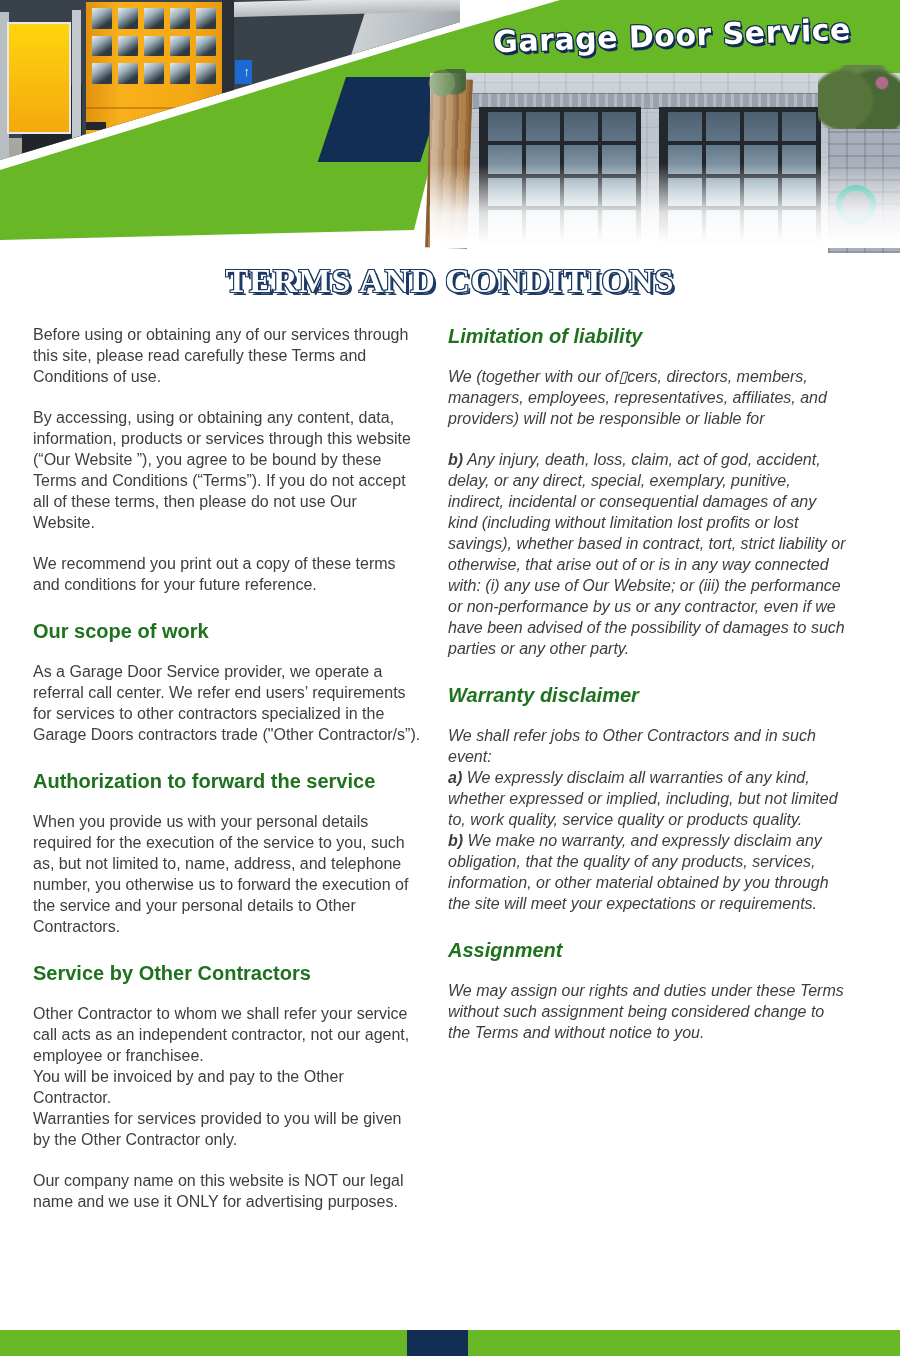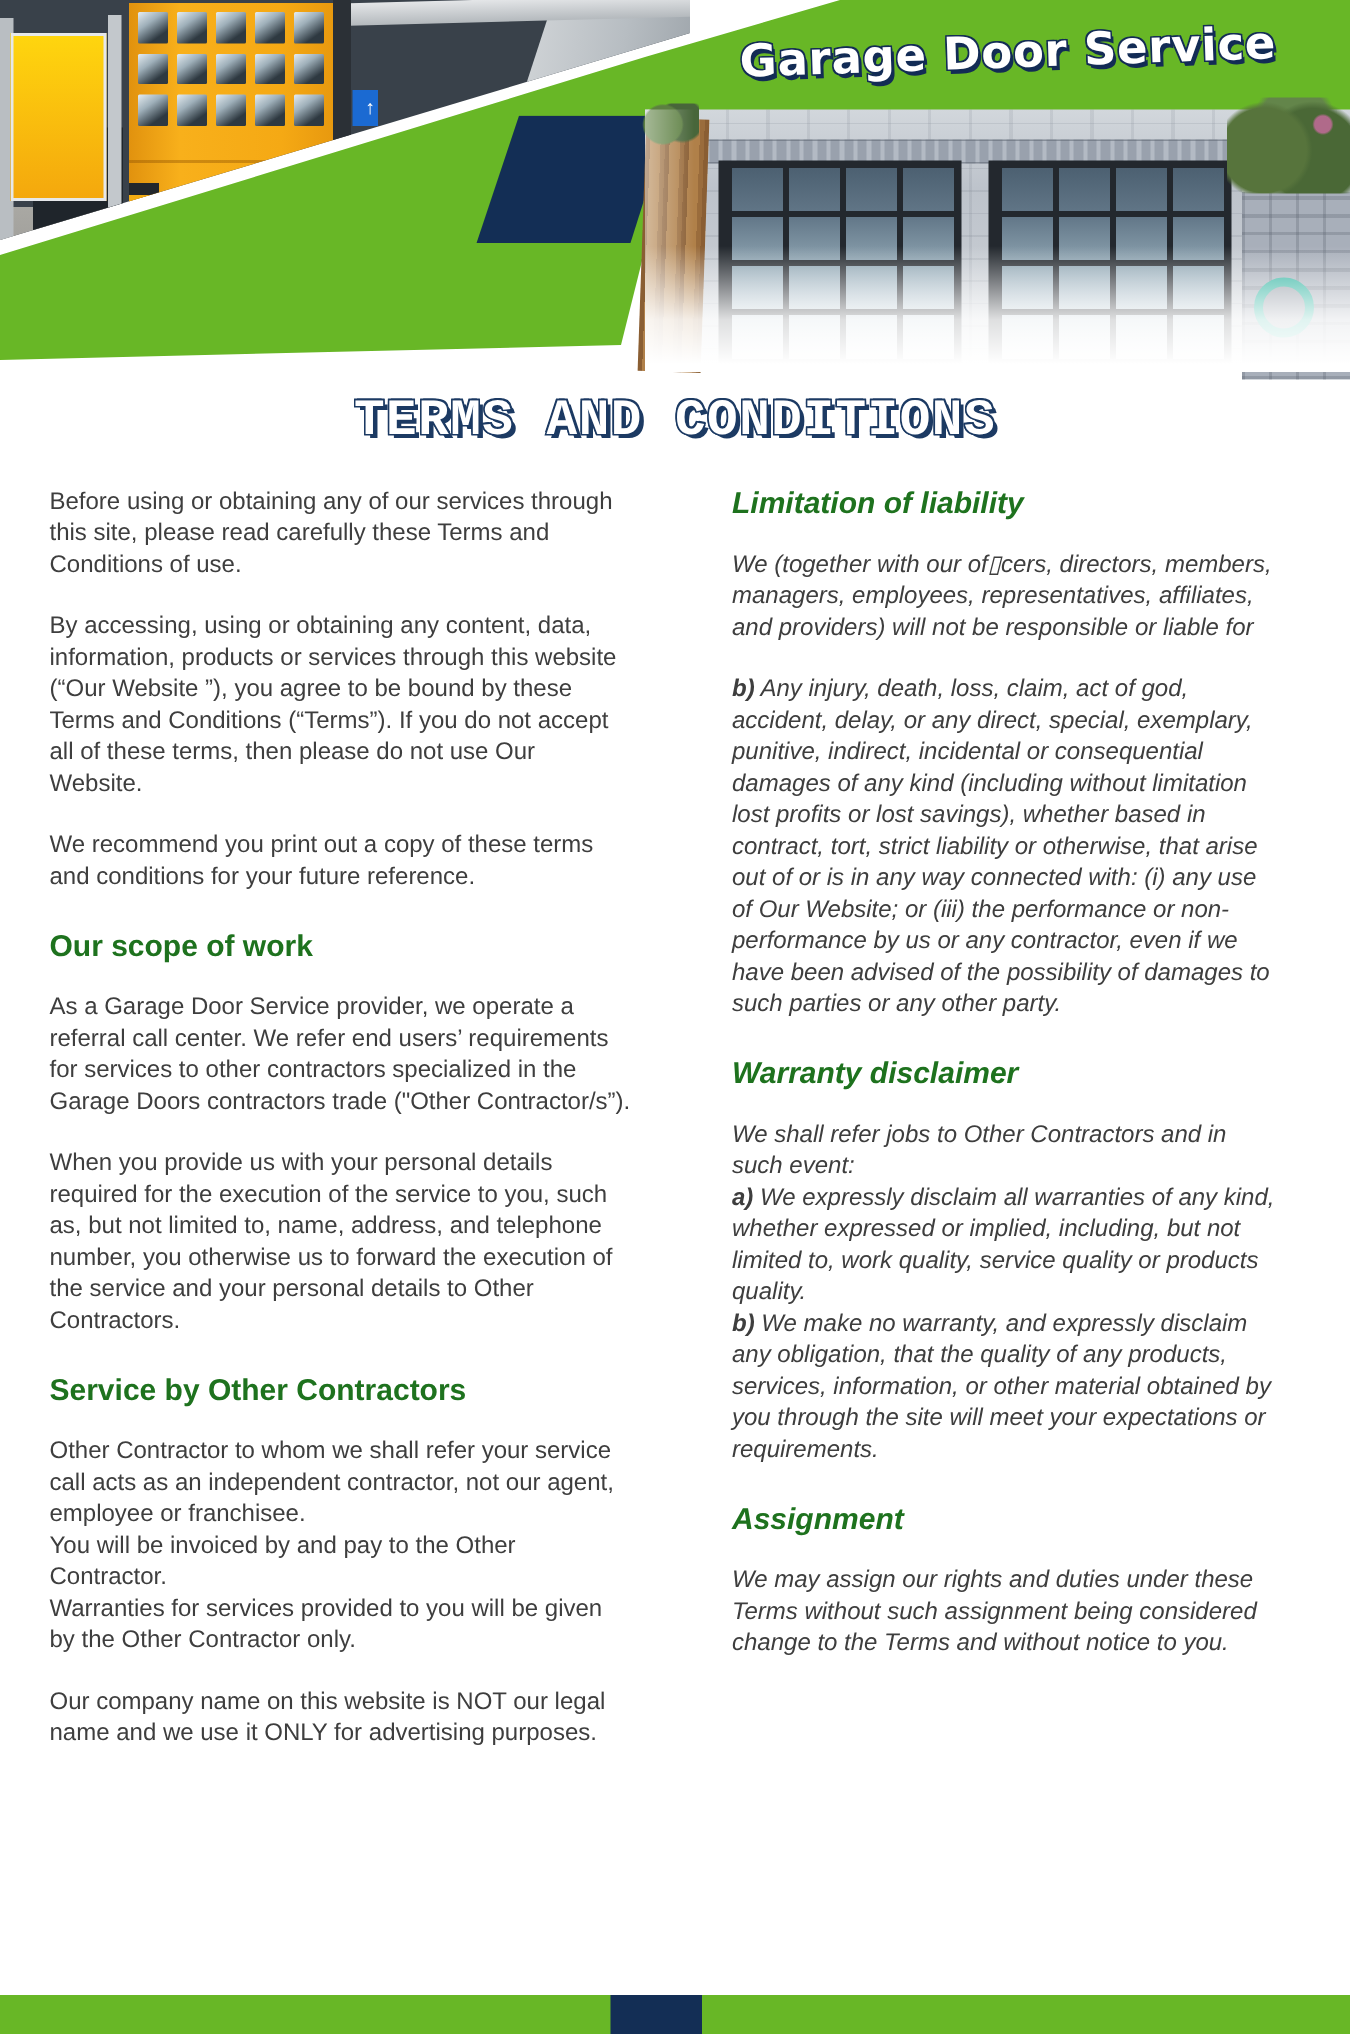--- a/index.html
+++ b/index.html
@@ -87,27 +87,27 @@
                linear-gradient(90deg,rgba(255,255,255,.45) 0,rgba(255,255,255,0) 7%);}
   
   .logo{left:462px;top:18px;width:420px;z-index:5;text-align:center;
     font-family:"DejaVu Sans",sans-serif;font-weight:bold;font-size:30px;
     color:#fff;letter-spacing:.5px;transform:rotate(-2deg);cursor:pointer;
     -webkit-text-stroke:1.6px #132c55;paint-order:stroke fill;
     text-shadow:-1px -1px 0 #132c55,1px -1px 0 #132c55,-1px 1px 0 #132c55,
                 1px 1px 0 #132c55,2px 3px 0 #132c55;}
   
   .title{margin:14px 0 0;text-align:center;
-    font-family:Liberation Mono, monospace;font-weight:bold;font-size:34px;
+    font-family:Liberation Serif, serif;font-weight:bold;font-size:34px;
     color:#fff;letter-spacing:1px;
     -webkit-text-stroke:2px #1c3a63;paint-order:stroke fill;
     text-shadow:-1px -1px 0 #1c3a63,1px -1px 0 #1c3a63,-1px 1px 0 #1c3a63,
                 1px 1px 0 #1c3a63,3px 3px 0 #1c3a63;}
   
-  .main{flex:1;display:flex;gap:66px;padding:24px 50px 0 33px;align-items:flex-start;}
+  .main{flex:1;display:flex;gap:26px;padding:24px 50px 0 33px;align-items:flex-start;}
   .col{min-width:0;}
   .col-left{width:389px;flex:none;}
   .col-right{flex:1;font-style:italic;}
   .body{margin:0 0 20px;font-size:16px;line-height:21px;color:#3e3e3e;white-space:pre-line;}
   .tight .body{margin:0;}
   .tight{margin-bottom:20px;}
   .pfx{font-weight:bold;}
   h2{margin:24px 0 18px;font-size:20px;line-height:24px;color:#1e721e;
      font-family:"Liberation Sans",sans-serif;}
   .col h2:first-child{margin-top:0;}
@@ -177,20 +177,21 @@
 
 <main class="main">
   <section class="col col-left">
     <p class="body">Before using or obtaining any of our services through this site, please read carefully these Terms and Conditions of use.</p>
     <p class="body">By accessing, using or obtaining any content, data, information, products or services through this website (“Our Website ”), you agree to be bound by these Terms and Conditions (“Terms”). If you do not accept all of these terms, then please do not use Our Website.</p>
     <p class="body">We recommend you print out a copy of these terms and conditions for your future reference.</p>
 
     <h2>Our scope of work</h2>
     <p class="body">As a Garage Door Service provider, we operate a referral call center. We refer end users’ requirements for services to other contractors specialized in the Garage Doors contractors trade ("Other Contractor/s”).</p>
 
+    <h2>Authorization to forward the service</h2>
     <p class="body">When you provide us with your personal details required for the execution of the service to you, such as, but not limited to, name, address, and telephone number, you otherwise us to forward the execution of the service and your personal details to Other Contractors.</p>
 
     <h2>Service by Other Contractors</h2>
     <p class="body">Other Contractor to whom we shall refer your service call acts as an independent contractor, not our agent, employee or franchisee.
 You will be invoiced by and pay to the Other Contractor.
 Warranties for services provided to you will be given by the Other Contractor only.</p>
     <p class="body">Our company name on this website is NOT our legal name and we use it ONLY for advertising purposes.</p>
   </section>
 
   <section class="col col-right">

